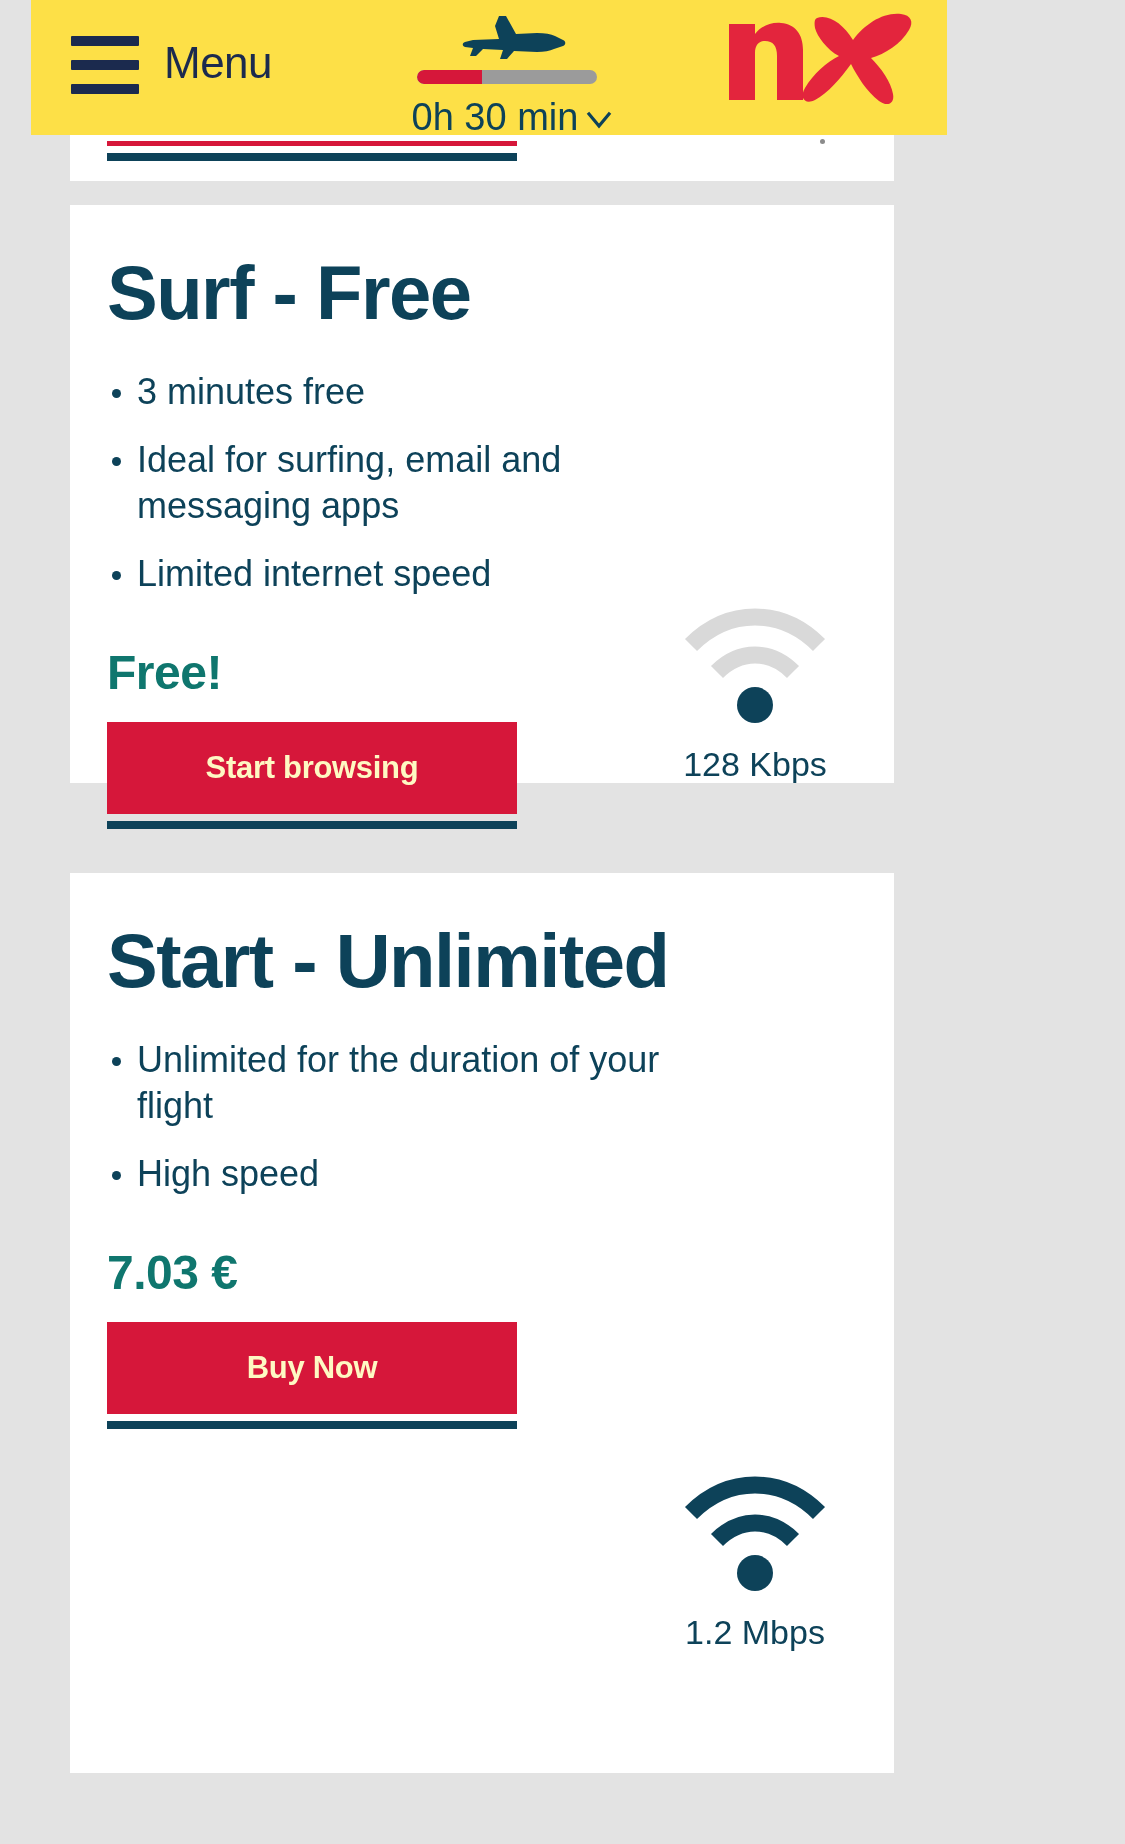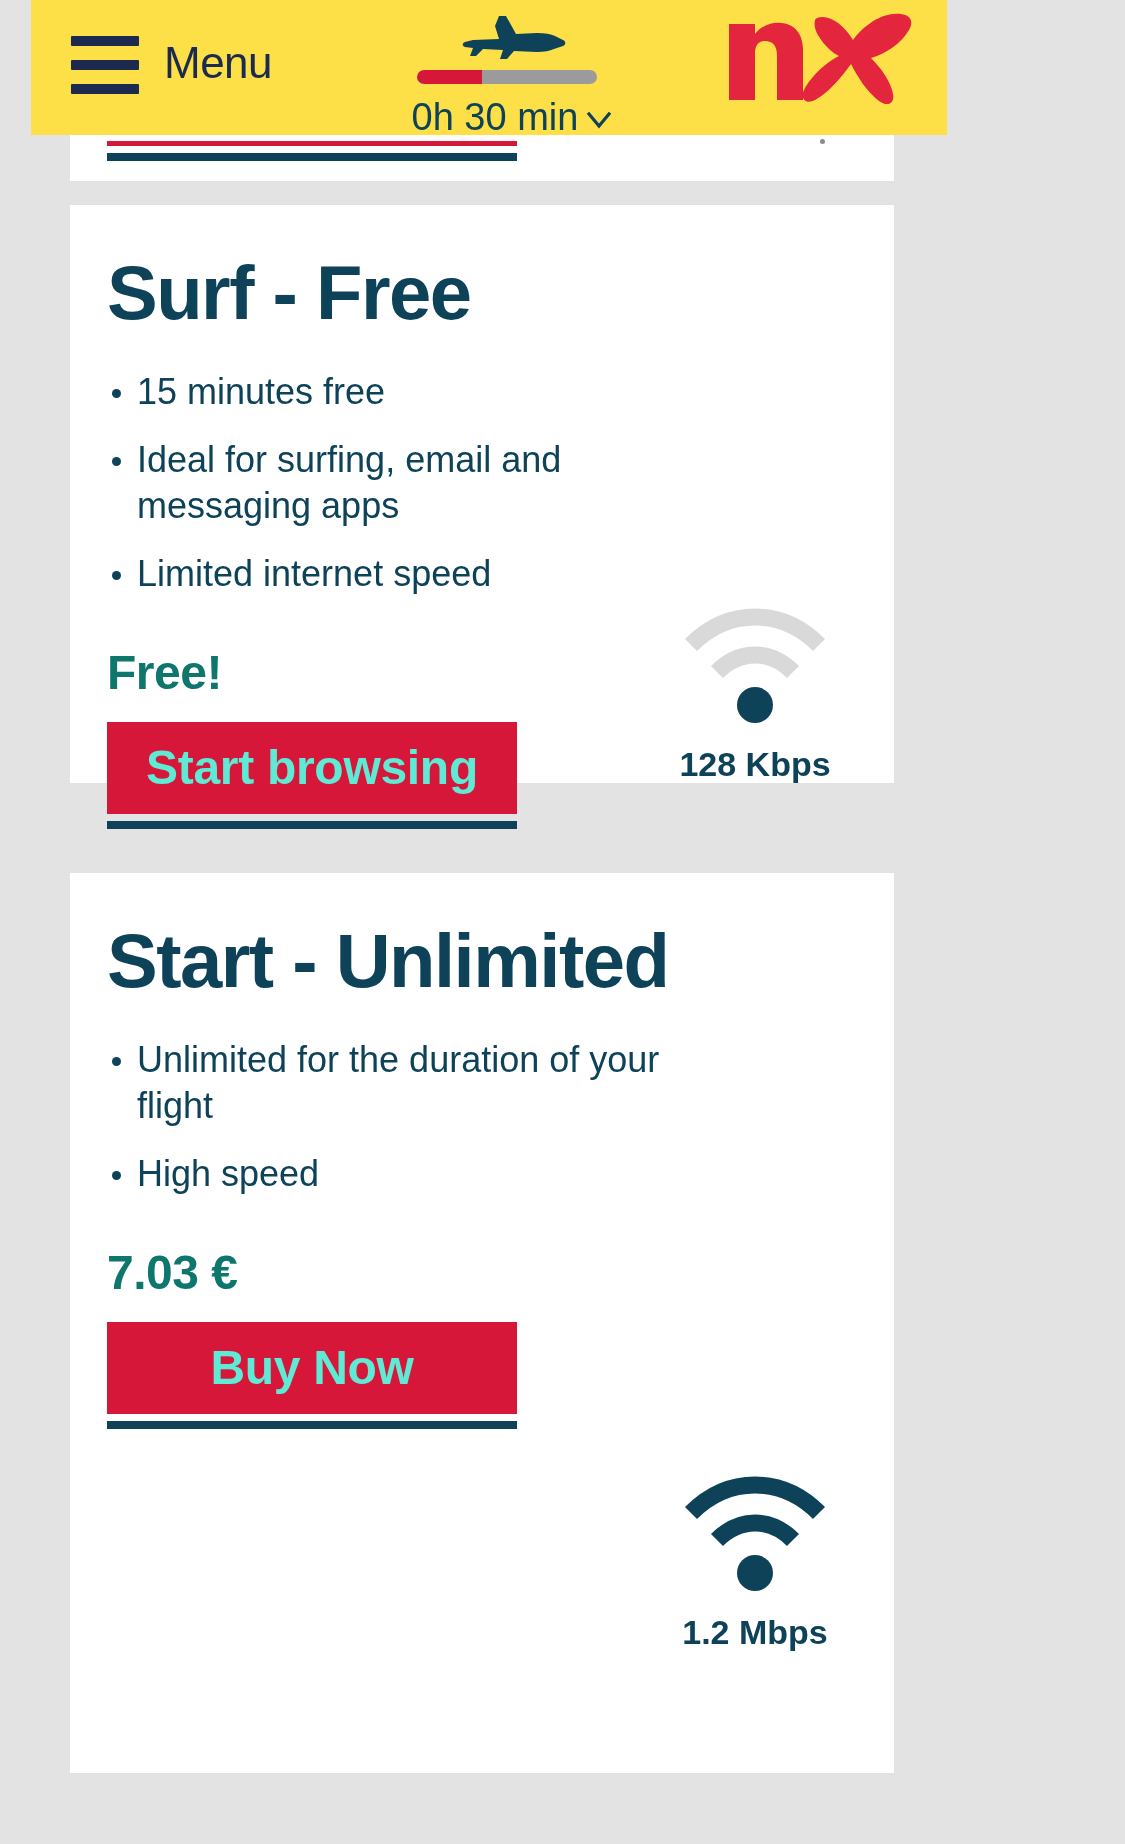--- a/index.html
+++ b/index.html
@@ -132,22 +132,22 @@
     letter-spacing:-0.5px;
     margin-top:48px; margin-bottom:22px;
   }
 
   .cta {
     position:relative;
     display:block;
     width:410px; height:92px;
     background:#d6173a;
     border:none;
-    color:#5eead4;
-    font-size:48px; font-weight:bold;
+    color:#fef9c3;
+    font-size:31px; font-weight:bold;
     font-family:"Liberation Sans", sans-serif;
     letter-spacing:-0.3px;
     cursor:pointer;
     text-align:center;
     line-height:92px;
   }
   .cta-underline {
     width:410px; height:8px; background:#0d4259;
     margin-top:7px;
   }
@@ -155,21 +155,21 @@
   
   .wifi-badge {
     position:absolute;
     width:210px;
     text-align:center;
   }
   .wifi-badge.surf  { right:34px; top:400px; }
   .wifi-badge.stream{ right:34px; top:600px; }
   .wifi-svg { display:block; margin:0 auto; }
   .speed-label {
-    font-size:34px; color:#0d4259; font-weight:700;
+    font-size:34px; color:#0d4259; font-weight:400;
     margin-top:22px; white-space:nowrap;
   }
 </style>
 </head>
 <body>
 
 <div class="page">
 
   <div class="header">
 
@@ -209,21 +209,21 @@
         <div class="partial-line-red"></div>
         <div class="partial-line-navy"></div>
       </div>
       <div class="partial-dot"></div>
     </div>
 
     <div class="card card-surf">
       <div class="card-inner">
         <div class="plan-title">Surf - Free</div>
         <ul class="features">
-          <li>15 minutes free</li>
+          <li>3 minutes free</li>
           <li>Ideal for surfing, email and messaging apps</li>
           <li>Limited internet speed</li>
         </ul>
         <div class="price">Free!</div>
         <button class="cta">Start browsing</button>
         <div class="cta-underline"></div>
       </div>
 
       <div class="wifi-badge surf">
         <svg class="wifi-svg" width="150" height="118" viewBox="0 0 150 118">

